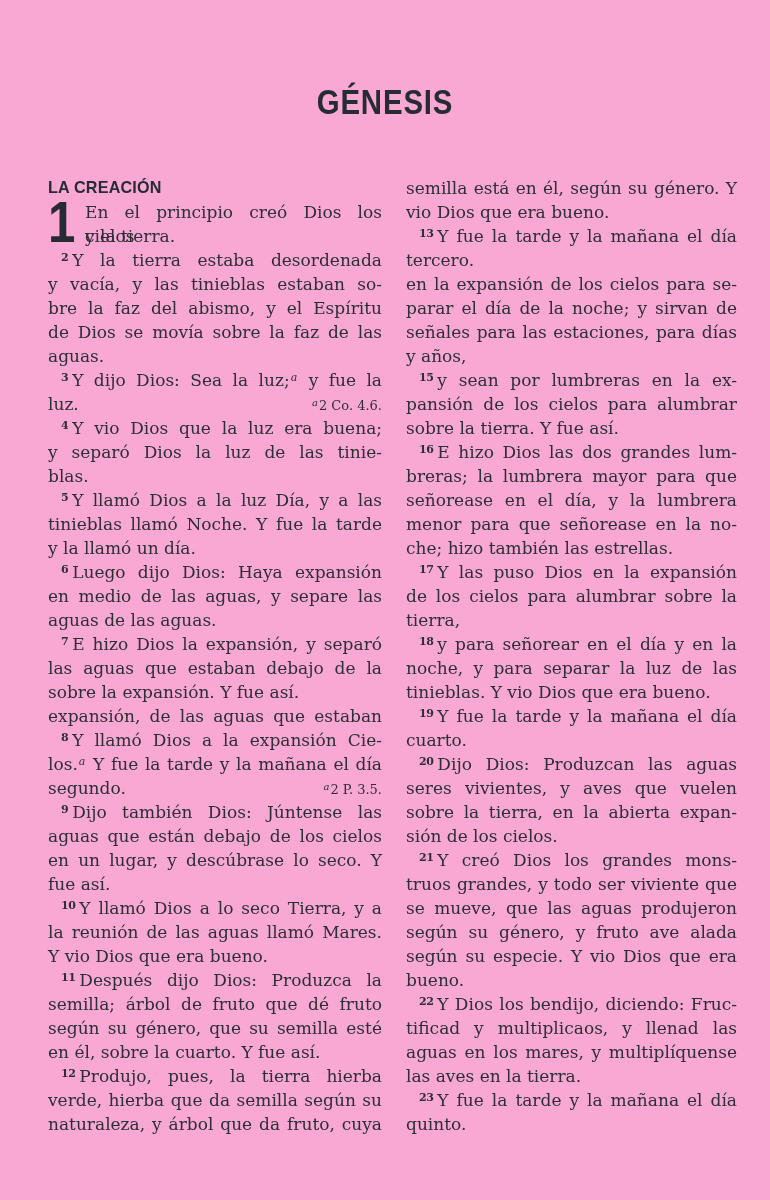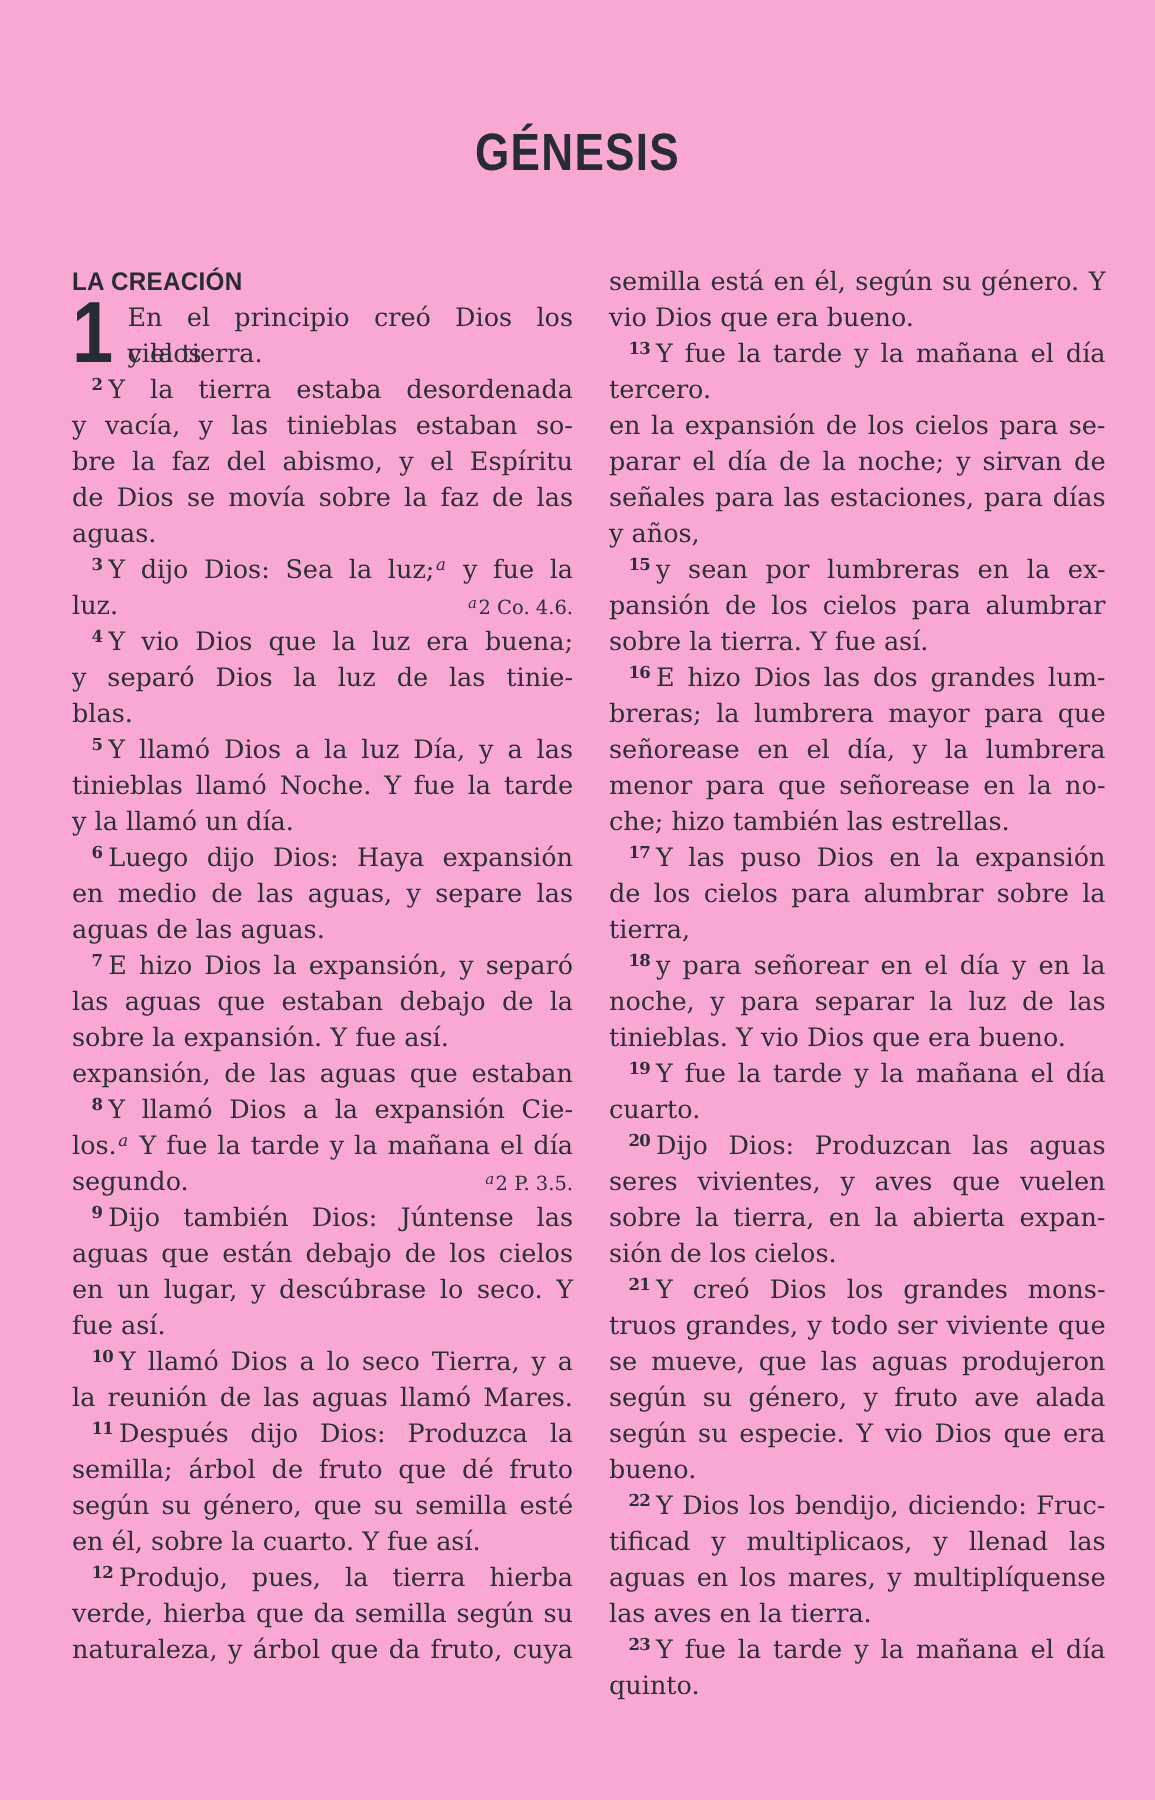--- a/index.html
+++ b/index.html
@@ -93,20 +93,21 @@
         <div class="ln end has-note">
           <span>segundo.</span>
           <span class="note"><sup class="fm">a</sup>2 P. 3.5.</span>
         </div>
         <div class="ln ind"><span><sup class="v">9</sup>Dijo también Dios: Júntense las</span></div>
         <div class="ln"><span>aguas que están debajo de los cielos</span></div>
         <div class="ln"><span>en un lugar, y descúbrase lo seco. Y</span></div>
         <div class="ln end"><span>fue así.</span></div>
         <div class="ln ind"><span><sup class="v">10</sup>Y llamó Dios a lo seco Tierra, y a</span></div>
         <div class="ln"><span>la reunión de las aguas llamó Mares.</span></div>
+        <div class="ln end"><span>Y vio Dios que era bueno.</span></div>
         <div class="ln ind"><span><sup class="v">11</sup>Después dijo Dios: Produzca la</span></div>
         <div class="ln"><span>semilla; árbol de fruto que dé fruto</span></div>
         <div class="ln"><span>según su género, que su semilla esté</span></div>
         <div class="ln end"><span>en él, sobre la cuarto. Y fue así.</span></div>
         <div class="ln ind"><span><sup class="v">12</sup>Produjo, pues, la tierra hierba</span></div>
         <div class="ln"><span>verde, hierba que da semilla según su</span></div>
         <div class="ln"><span>naturaleza, y árbol que da fruto, cuya</span></div>
       </div>
     <div class="col col-right">
         <div class="ln"><span>semilla está en él, según su género. Y</span></div>

